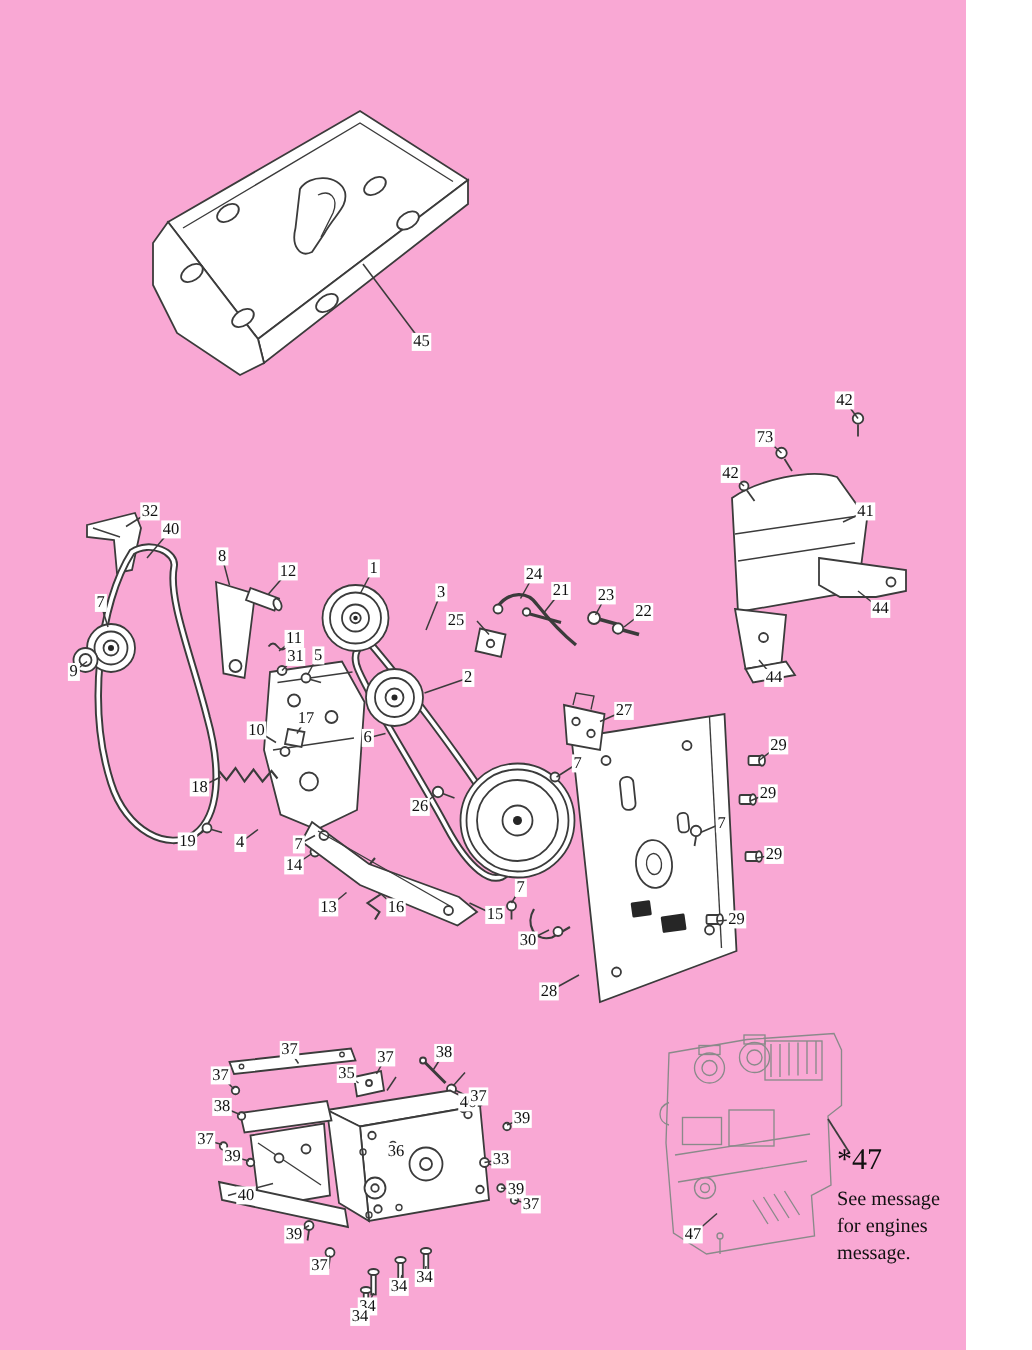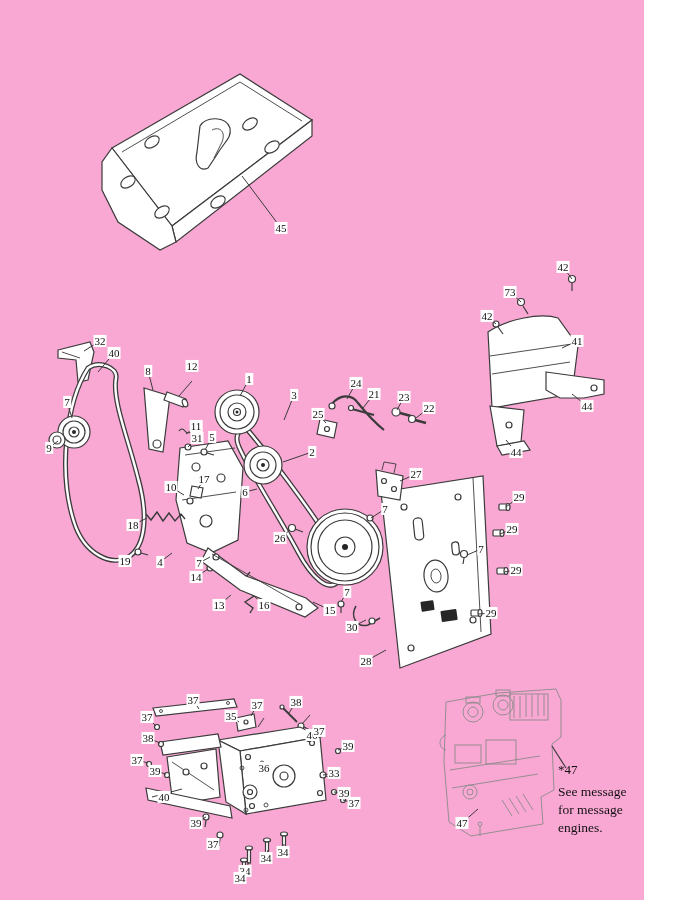--- a/index.html
+++ b/index.html
@@ -3,21 +3,21 @@
 <meta charset="utf-8">
 <style>
   html,body{margin:0;padding:0;background:#fff;}
   .page{position:relative;width:644px;height:900px;background:#f9a8d4;
         font-family:Liberation Serif, serif;overflow:hidden;}
   .page svg{position:absolute;left:0;top:0;}
   #callout-layer{position:absolute;left:0;top:0;width:688px;height:900px;pointer-events:none;}
   .callout{position:absolute;transform:translate(-50%,-50%);font-size:11px;color:#111;
            background:#fff;padding:0 1px;line-height:1.1;white-space:nowrap;}
   .note{position:absolute;left:558px;top:762px;width:128px;color:#111;}
-  .note-ref{font-size:13px;margin-bottom:5px;}
+  .note-ref{font-size:20px;margin-bottom:5px;}
   .note-line{font-size:13.5px;line-height:1.34;}
   
   .ln{stroke:#3b3b3b;stroke-width:1.2;fill:none;}
   .fw{stroke:#3b3b3b;stroke-width:1.2;fill:#fff;}
   .thin{stroke:#3b3b3b;stroke-width:0.9;fill:none;}
   .belt{stroke:#3b3b3b;stroke-width:5;fill:none;}
   .belt-core{stroke:#fff;stroke-width:2.4;fill:none;}
   .eng{stroke:#8a8a8a;stroke-width:0.9;fill:none;}
   .dark{fill:#262626;stroke:none;}
   #leader-layer line{stroke:#3b3b3b;stroke-width:1;}
@@ -341,28 +341,28 @@
       <span class="callout" style="left: 281px; top: 228px;">45</span>
       <span class="callout" style="left: 563px; top: 267px;">42</span>
       <span class="callout" style="left: 510px; top: 292px;">73</span>
       <span class="callout" style="left: 487px; top: 316px;">42</span>
       <span class="callout" style="left: 577px; top: 341px;">41</span>
       <span class="callout" style="left: 587px; top: 406px;">44</span>
       <span class="callout" style="left: 516px; top: 452px;">44</span>
       <span class="callout" style="left: 100px; top: 341px;">32</span>
       <span class="callout" style="left: 114px; top: 353px;">40</span>
       <span class="callout" style="left: 148px; top: 371px;">8</span>
-      <span class="callout" style="left: 192px; top: 366px;">12</span>
+      <span class="callout" style="left: 192px; top: 381px;">12</span>
       <span class="callout" style="left: 249px; top: 379px;">1</span>
       <span class="callout" style="left: 294px; top: 395px;">3</span>
       <span class="callout" style="left: 356px; top: 383px;">24</span>
       <span class="callout" style="left: 374px; top: 394px;">21</span>
       <span class="callout" style="left: 404px; top: 397px;">23</span>
       <span class="callout" style="left: 429px; top: 408px;">22</span>
-      <span class="callout" style="left: 318px; top: 414px; text-align: center;">25</span>
+      <span class="callout" style="left: 304px; top: 414px; text-align: center;">25</span>
       <span class="callout" style="left: 67px; top: 402px;">7</span>
       <span class="callout" style="left: 49px; top: 448px;">9</span>
       <span class="callout" style="left: 196px; top: 426px;">11</span>
       <span class="callout" style="left: 197px; top: 438px;">31</span>
       <span class="callout" style="left: 212px; top: 437px;">5</span>
       <span class="callout" style="left: 312px; top: 452px;">2</span>
       <span class="callout" style="left: 204px; top: 479px;">17</span>
       <span class="callout" style="left: 171px; top: 487px;">10</span>
       <span class="callout" style="left: 245px; top: 492px;">6</span>
       <span class="callout" style="left: 416px; top: 474px; text-align: center;">27</span>
@@ -405,17 +405,17 @@
       <span class="callout" style="left: 245px; top: 871px;">34</span>
       <span class="callout" style="left: 266px; top: 858px;">34</span>
       <span class="callout" style="left: 283px; top: 852px;">34</span>
       <span class="callout" style="left: 240px; top: 878px;">34</span>
       <span class="callout" style="left: 462px; top: 823px;">47</span>
     </div>
 
 <div class="note">
   <div class="note-ref">*47</div>
   <div class="note-line">See message</div>
-  <div class="note-line">for message</div>
-  <div class="note-line">engines.</div>
+  <div class="note-line">for engines</div>
+  <div class="note-line">message.</div>
 </div>
 
 </div>
 
 </body></html>

